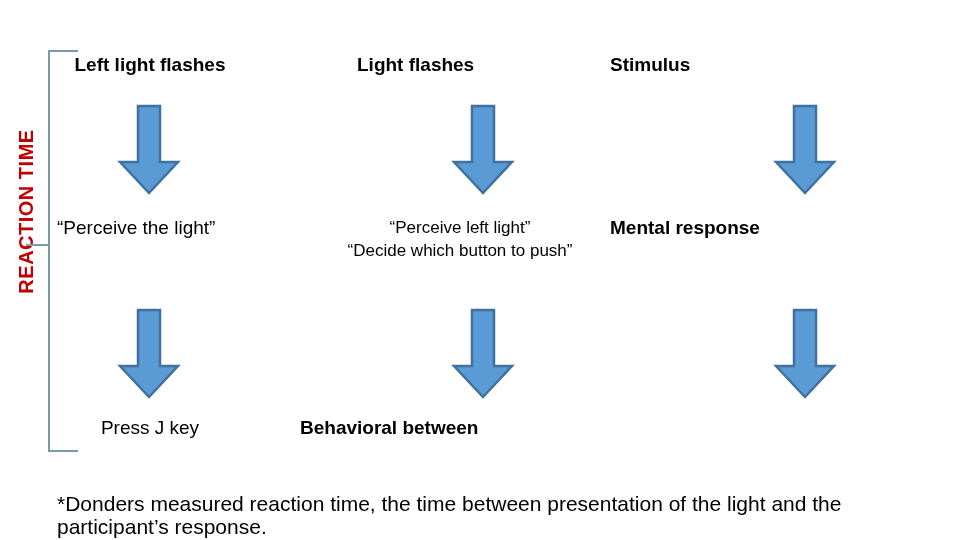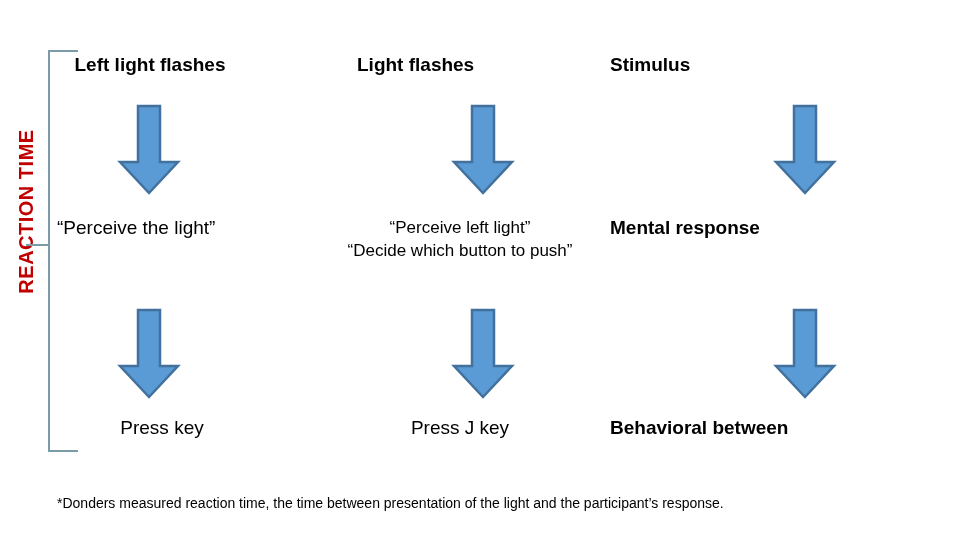--- a/index.html
+++ b/index.html
@@ -113,21 +113,21 @@
   #arrow-r2c1 { left: 117px; top: 308px; }
   #arrow-r2c2 { left: 451px; top: 308px; }
   #arrow-r2c3 { left: 773px; top: 308px; }
 
   
   #footnote {
     position: absolute;
     left: 57px;
     top: 492px;
     width: 860px;
-    font-size: 14px;
+    font-size: 21px;
     line-height: 23px;
     color: #000000;
   }
 </style>
 </head>
 <body>
 
 <div id="reaction-time-group">
   <div id="reaction-time-label">REACTION TIME</div>
   <div class="bracket-line" id="bracket-spine"></div>
@@ -194,23 +194,20 @@
     <polygon points="21,2 43,2 43,58 61,58 32,89 3,58 21,58" fill="#5B9BD5" stroke="#41719C" stroke-width="2.5" stroke-linejoin="miter"></polygon>
   </svg>
 </div>
 <div class="arrow" id="arrow-r2c3">
   <svg viewBox="0 0 64 92" xmlns="http://www.w3.org/2000/svg">
     <polygon points="21,2 43,2 43,58 61,58 32,89 3,58 21,58" fill="#5B9BD5" stroke="#41719C" stroke-width="2.5" stroke-linejoin="miter"></polygon>
   </svg>
 </div>
 
 <div class="row" id="row-behavior">
-  <div class="col col-1 center">
-    <span class="lbl">Press key</span>
-  </div>
   <div class="col col-2">
     <span class="lbl">Press J key</span>
   </div>
   <div class="col col-3">
     <span class="lbl bold">Behavioral between</span>
   </div>
 </div>
 
 <div id="footnote">*Donders measured reaction time, the time between presentation of the light and the participant’s response.</div>
 

